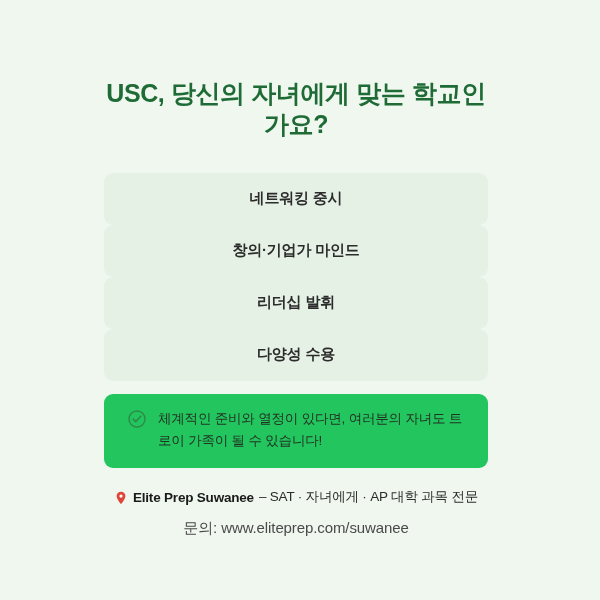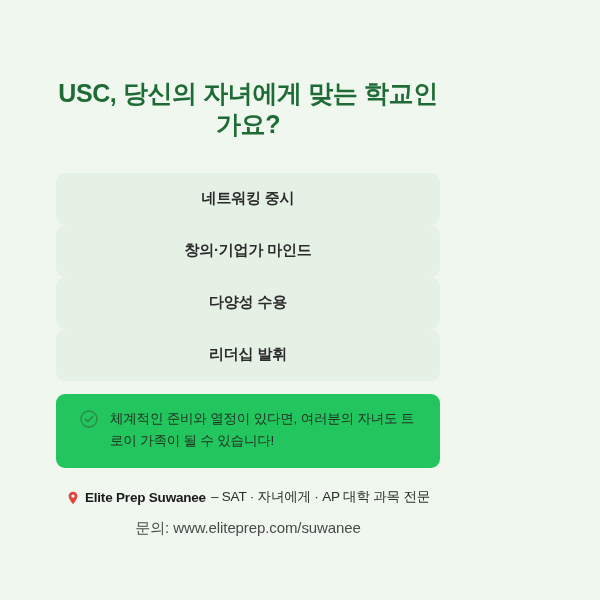--- a/index.html
+++ b/index.html
@@ -15,20 +15,21 @@
   }
   .card {
     position: relative;
     width: 496px;
     height: 600px;
     box-sizing: border-box;
     padding: 0 56px;
     display: flex;
     flex-direction: column;
     align-items: stretch;
+    margin-left: 48px;
   }
   .headline {
     margin-top: 78px;
     text-align: center;
     font-size: 25px;
     font-weight: bold;
     color: #1f6b36;
     letter-spacing: -0.4px;
     line-height: 1.25;
   }
@@ -114,24 +115,24 @@
   <div class="headline">USC, 당신의 자녀에게 맞는 학교인가요?</div>
 
   <div class="items">
     <div class="item">
       <span>네트워킹 중시</span>
     </div>
     <div class="item">
       <span>창의·기업가 마인드</span>
     </div>
     <div class="item">
-      <span>다양성 수용</span>
+      <span>리더십 발휘</span>
     </div>
     <div class="item">
-      <span>리더십 발휘</span>
+      <span>다양성 수용</span>
     </div>
   </div>
 
   <div class="callout">
     <span class="check">
       <svg width="18" height="18" viewBox="0 0 18 18" aria-hidden="true">
         <circle cx="9" cy="9" r="8" fill="none" stroke="#2e8b45" stroke-width="1.4"></circle>
         <path d="M5.2 9.2 L7.7 11.6 L12.8 6.3" fill="none" stroke="#2e8b45" stroke-width="1.6" stroke-linecap="round" stroke-linejoin="round"></path>
       </svg>
     </span>

